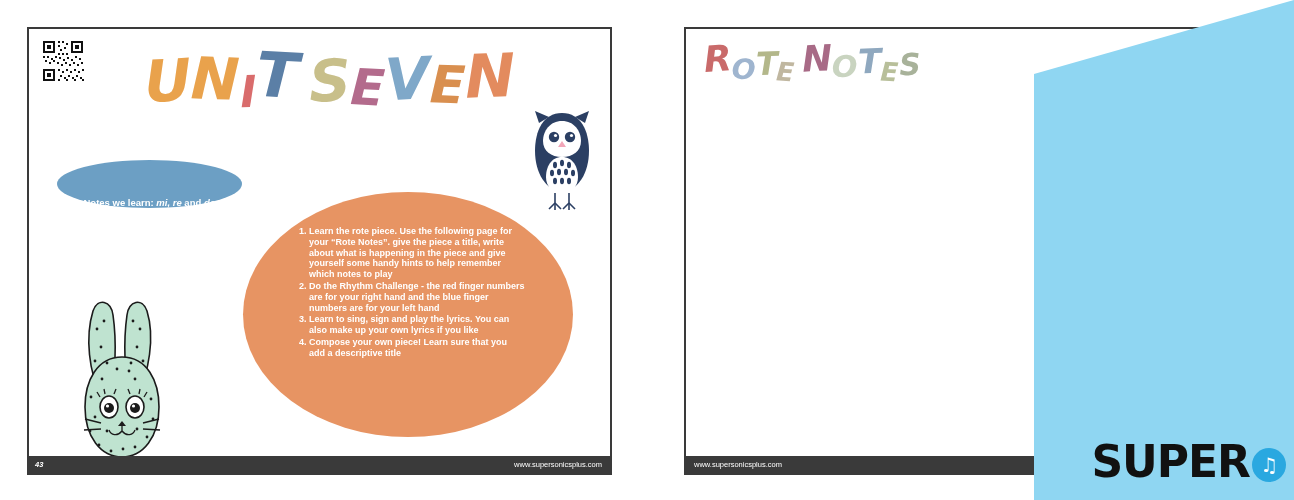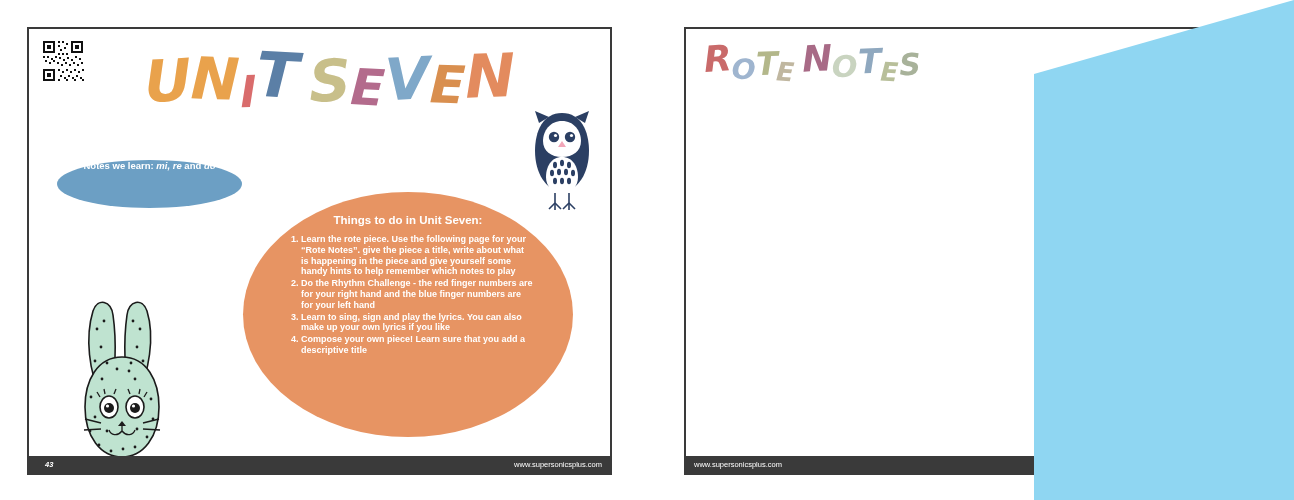--- a/index.html
+++ b/index.html
@@ -43,21 +43,21 @@
     right: 0;
     bottom: 0;
     height: 17px;
     background: #3a3a3a;
     color: #ffffff;
     font-size: 7.5px;
     line-height: 17px;
   }
   .footer-page-number {
     position: absolute;
-    left: 16px;
+    left: 6px;
     top: 0;
     font-weight: bold;
     font-style: italic;
   }
   .footer-url-right {
     position: absolute;
     right: 8px;
     top: 0;
   }
   .footer-url-left {
@@ -99,21 +99,21 @@
     left: 28px;
     top: 131px;
     width: 185px;
     height: 48px;
     background: #6c9fc4;
     border-radius: 50%;
     color: #ffffff;
     font-size: 9.5px;
     font-weight: bold;
     display: flex;
-    align-items: flex-start;
+    align-items: flex-end;
     justify-content: center;
     text-align: center;
   }
   #notes-oval em { font-style: italic; }
 
   
   #todo-oval {
     position: absolute;
     left: 214px;
     top: 163px;
@@ -125,21 +125,21 @@
     box-sizing: border-box;
     padding: 22px 36px 10px 36px;
   }
   #todo-title {
     text-align: center;
     font-size: 11.5px;
     font-weight: bold;
     margin-bottom: 8px;
   }
   #todo-list {
-    margin: 4px;
+    margin: 12px;
     padding-left: 18px;
     font-size: 9px;
     line-height: 10.8px;
     font-weight: bold;
   }
   #todo-list li { margin-bottom: 1px; }
 
   
   #owl { position: absolute; left: 500px; top: 78px; }
   
@@ -410,21 +410,20 @@
 
         <path d="M30 124 L14 120"></path>
           <path d="M30 130 L13 131"></path>
           <path d="M72 124 L88 120"></path>
           <path d="M72 130 L89 131"></path>
       </g>
     </svg>
   </div>
 
   <div id="todo-oval">
-    <div id="todo-title">Things to do in Unit Seven:</div>
     <ol id="todo-list">
         <li>Learn the rote piece. Use the following page for your “Rote Notes”. give the piece a title, write about what is happening in the piece and give yourself some handy hints to help remember which notes to play</li>
         <li>Do the Rhythm Challenge - the red finger numbers are for your right hand and the blue finger numbers are for your left hand</li>
         <li>Learn to sing, sign and play the lyrics. You can also make up your own lyrics if you like</li>
         <li>Compose your own piece! Learn sure that you add a descriptive title</li>
       </ol>
   </div>
 
   <div class="footer-bar">
     <span class="footer-page-number">43</span>
@@ -446,14 +445,15 @@
     <span class="check-box"></span>
   </div>
 
   <div class="footer-bar">
     <span class="footer-url-left">www.supersonicsplus.com</span>
   </div>
 </div>
 
 <div id="corner-banner">
   <div id="brand">
+    <span class="line"><span>SUPER</span><span id="brand-note-circle"></span></span>
   </div>
 </div>
 
 </body></html>

